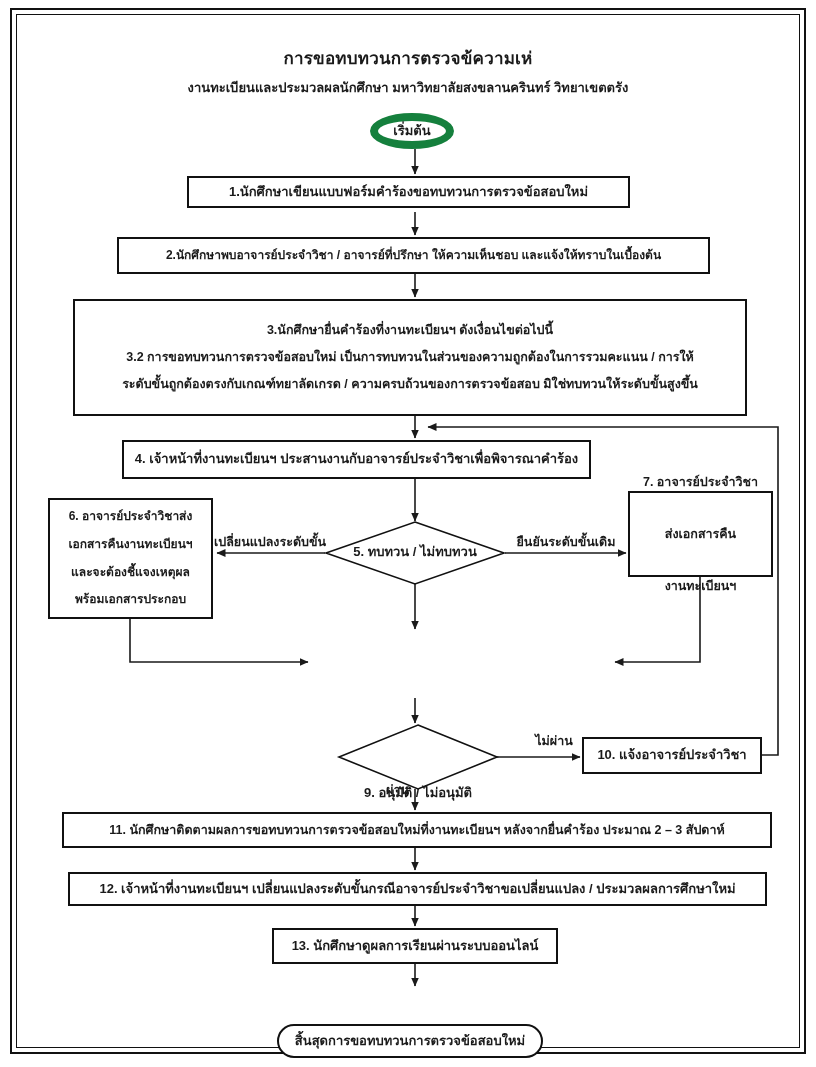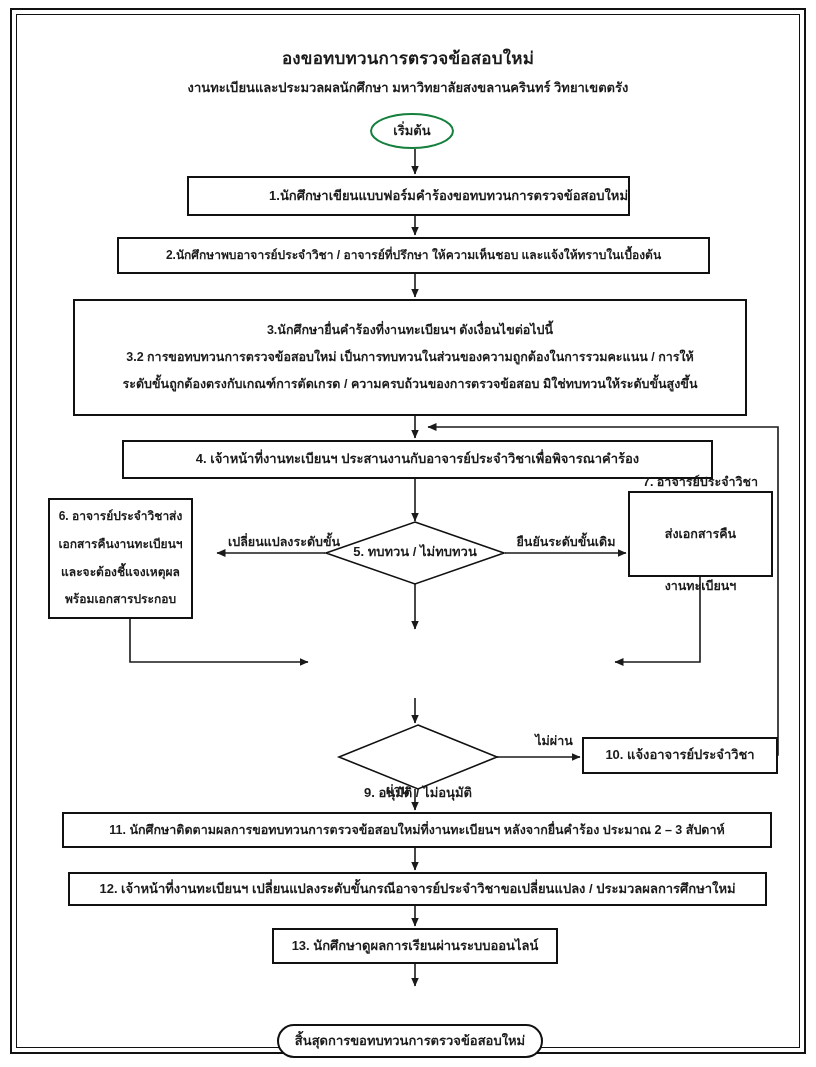--- a/index.html
+++ b/index.html
@@ -12,42 +12,42 @@
   .frame-outer { position:absolute; left:10px; top:8px; width:796px; height:1046px; border:2px solid #111; }
   .frame-inner { position:absolute; left:4px; top:4px; right:4px; bottom:4px; border:1px solid #111; }
   .doc-title { position:absolute; left:0; top:44px; width:100%; text-align:center;
     font-size:17px; font-weight:bold; letter-spacing:0.2px; }
   .doc-subtitle { position:absolute; left:0; top:77px; width:100%; text-align:center;
     font-size:13px; font-weight:bold; }
   .node { position:absolute; display:flex; flex-direction:column; align-items:center;
     justify-content:center; text-align:center; font-weight:bold; font-size:13px;
     background:#fff; line-height:1.45; }
   .rect { border:2px solid #111; }
-  .oval { border:2px solid #15803d; border-radius:50%; }
+  .oval { border:8px solid #15803d; border-radius:50%; }
   .pill { border:2px solid #111; border-radius:17px; }
   .nowrap { white-space:nowrap; }
   
   #start      { left:370px; top:113px; width:84px;  height:36px; font-size:13px; }
-  #box1       { left:187px; top:176px; width:443px; height:40px;align-items:flex-end; }
+  #box1       { left:187px; top:176px; width:443px; height:32px; }
   #box2       { left:117px; top:237px; width:593px; height:37px; font-size:12px; }
   #box3       { left:73px;  top:299px; width:674px; height:117px; font-size:12.5px; line-height:2.15;text-align:right; }
-  #box4       { left:122px; top:440px; width:591px; height:39px; }
-  #box6       { left:48px;  top:498px; width:145px; height:121px; font-size:12px; line-height:2.3; }
+  #box4       { left:122px; top:440px; width:469px; height:39px; }
+  #box6       { left:48px;  top:498px; width:165px; height:121px; font-size:12px; line-height:2.3; }
   #box7       { left:628px; top:491px; width:145px; height:86px; font-size:12.5px; line-height:2.1;gap:26px; }
   #box8       { left:310px; top:631px; width:303px; height:67px; font-size:12.5px; line-height:2.2; }
-  #box10      { left:582px; top:737px; width:196px; height:37px; }
+  #box10      { left:582px; top:737px; width:180px; height:37px; }
   #box11      { left:62px;  top:812px; width:710px; height:36px; font-size:12.5px; }
   #box12      { left:68px;  top:872px; width:699px; height:34px; font-size:13px; }
   #box13      { left:272px; top:928px; width:286px; height:36px; }
   #end        { left:277px; top:1024px; width:266px; height:34px; }
   .diamond-label { position:absolute; font-weight:bold; font-size:13px; text-align:center; }
   #d5-label   { left:327px; top:541px; width:176px; }
   #d9-label   { left:341px; top:745px; width:154px;margin-top:37px; }
   .edge-label { position:absolute; font-weight:bold; font-size:12.5px; white-space:nowrap; }
-  #lbl-change  { left:220px; top:532px; width:128px; text-align:center; }
+  #lbl-change  { left:206px; top:532px; width:128px; text-align:center; }
   #lbl-confirm { left:503px; top:532px; width:126px; text-align:center; }
   #lbl-fail    { left:527px; top:731px; width:54px;  text-align:center; }
   #lbl-pass    { left:363px; top:780px; width:46px;  text-align:right; }
   svg.wires { position:absolute; left:0; top:0; width:816px; height:1067px; pointer-events:none; }
 </style>
 </head>
 <body>
 
 <div class="page">
 
@@ -79,42 +79,42 @@
       <path d="M415,846 L415,870" marker-end="url(#ah)"></path>
       <path d="M415,906 L415,926" marker-end="url(#ah)"></path>
       <path d="M415,964 L415,986" marker-end="url(#ah)"></path>
     </g>
     <g stroke="#111" stroke-width="1.6" fill="#ffffff">
       <polygon points="415,522 504,553 415,584 326,553"></polygon>
       <polygon points="418,725 497,757 418,789 339,757"></polygon>
     </g>
   </svg>
 
-  <div class="doc-title">องขอทบทวนการตรวจข้อสอบใหม่</div>
+  <div class="doc-title">การขอทบทวนการตรวจข้ความเห่</div>
   <div class="doc-subtitle">งานทะเบียนและประมวลผลนักศึกษา มหาวิทยาลัยสงขลานครินทร์ วิทยาเขตตรัง</div>
 
   <div class="node oval" id="start">
     <div>เริ่มต้น</div>
   </div>
   <div class="node pill" id="end">
     <div class="nowrap">สิ้นสุดการขอทบทวนการตรวจข้อสอบใหม่</div>
   </div>
 
   <div class="node rect" id="box1">
     <div class="nowrap">1.นักศึกษาเขียนแบบฟอร์มคำร้องขอทบทวนการตรวจข้อสอบใหม่</div>
   </div>
 
   <div class="node rect" id="box2">
     <div class="nowrap">2.นักศึกษาพบอาจารย์ประจำวิชา / อาจารย์ที่ปรึกษา ให้ความเห็นชอบ และแจ้งให้ทราบในเบื้องต้น</div>
   </div>
 
   <div class="node rect" id="box3">
     <div class="nowrap">3.นักศึกษายื่นคำร้องที่งานทะเบียนฯ ดังเงื่อนไขต่อไปนี้</div>
     <div class="nowrap">3.2 การขอทบทวนการตรวจข้อสอบใหม่ เป็นการทบทวนในส่วนของความถูกต้องในการรวมคะแนน / การให้</div>
-    <div class="nowrap">ระดับขั้นถูกต้องตรงกับเกณฑ์การตัดเกรด / ความครบถ้วนของการตรวจข้อสอบ มิใช่ทบทวนให้ระดับขั้นสูงขึ้น</div>
+    <div class="nowrap">ระดับขั้นถูกต้องตรงกับเกณฑ์ทยาลัดเกรด / ความครบถ้วนของการตรวจข้อสอบ มิใช่ทบทวนให้ระดับขั้นสูงขึ้น</div>
   </div>
 
   <div class="node rect" id="box4">
     <div class="nowrap">4. เจ้าหน้าที่งานทะเบียนฯ ประสานงานกับอาจารย์ประจำวิชาเพื่อพิจารณาคำร้อง</div>
   </div>
 
   <div class="diamond-label" id="d5-label">5. ทบทวน / ไม่ทบทวน</div>
 
   <div class="node rect" id="box6">
     <div class="nowrap">6. อาจารย์ประจำวิชาส่ง</div>

